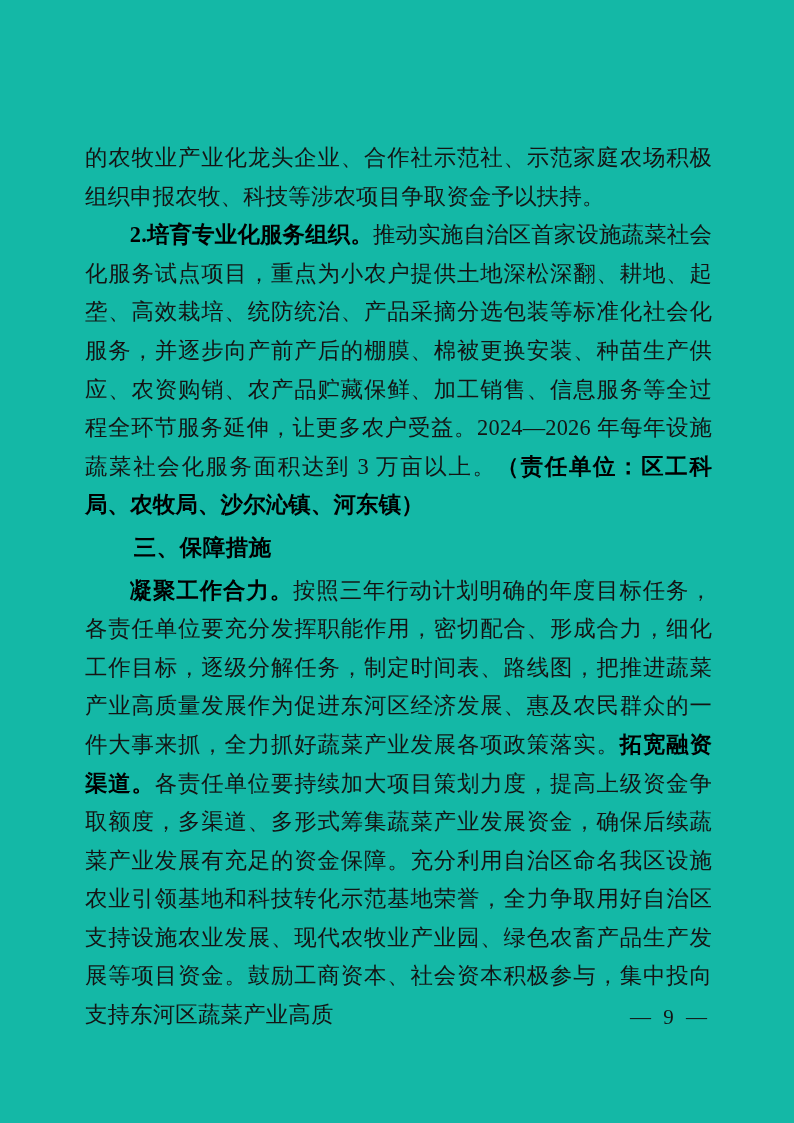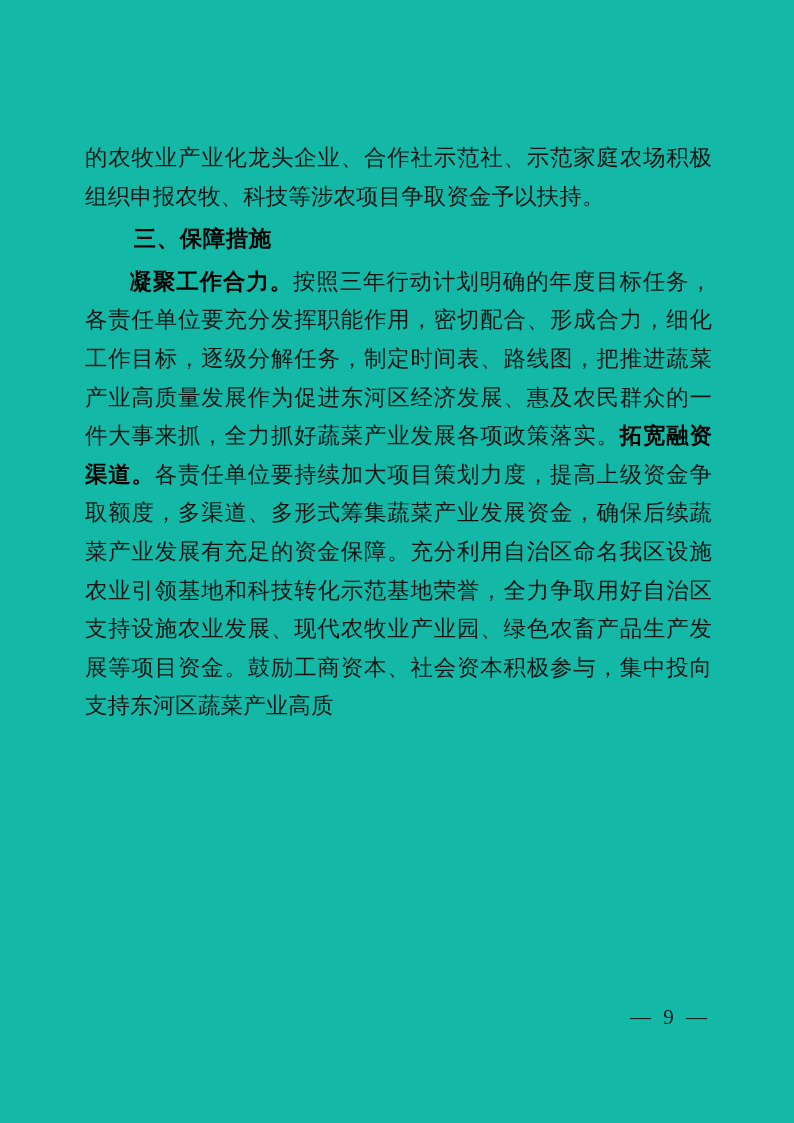--- a/index.html
+++ b/index.html
@@ -68,20 +68,21 @@
 </style>
 </head>
 <body>
 
 <div class="page">
 
   <div class="text-block">
 
     <p class="para"><span>的农牧业产业化龙头企业、合作社示范社、示范家庭农场积极组织申报农牧、科技等涉农项目争取资金予以扶持。</span></p>
 
+    <p class="para indent"><span class="run-bold">2.培育专业化服务组织。</span><span>推动实施自治区首家设施蔬菜社会化服务试点项目，重点为小农户提供土地深松深翻、耕地、起垄、高效栽培、统防统治、产品采摘分选包装等标准化社会化服务，并逐步向产前产后的棚膜、棉被更换安装、种苗生产供应、农资购销、农产品贮藏保鲜、加工销售、信息服务等全过程全环节服务延伸，让更多农户受益。2024—2026 年每年设施蔬菜社会化服务面积达到 3 万亩以上。</span><span class="run-bold">（责任单位：区工科局、农牧局、沙尔沁镇、河东镇）</span></p>
 
     <h2 class="section-heading"><span>三、保障措施</span></h2>
 
     <p class="para indent"><span class="run-bold">凝聚工作合力。</span><span>按照三年行动计划明确的年度目标任务，各责任单位要充分发挥职能作用，密切配合、形成合力，细化工作目标，逐级分解任务，制定时间表、路线图，把推进蔬菜产业高质量发展作为促进东河区经济发展、惠及农民群众的一件大事来抓，全力抓好蔬菜产业发展各项政策落实。</span><span class="run-bold">拓宽融资渠道。</span><span>各责任单位要持续加大项目策划力度，提高上级资金争取额度，多渠道、多形式筹集蔬菜产业发展资金，确保后续蔬菜产业发展有充足的资金保障。充分利用自治区命名我区设施农业引领基地和科技转化示范基地荣誉，全力争取用好自治区支持设施农业发展、现代农牧业产业园、绿色农畜产品生产发展等项目资金。鼓励工商资本、社会资本积极参与，集中投向支持东河区蔬菜产业高质</span></p>
 
   </div>
 
   <div class="footer"><span>— 9 —</span></div>
 
 </div>

